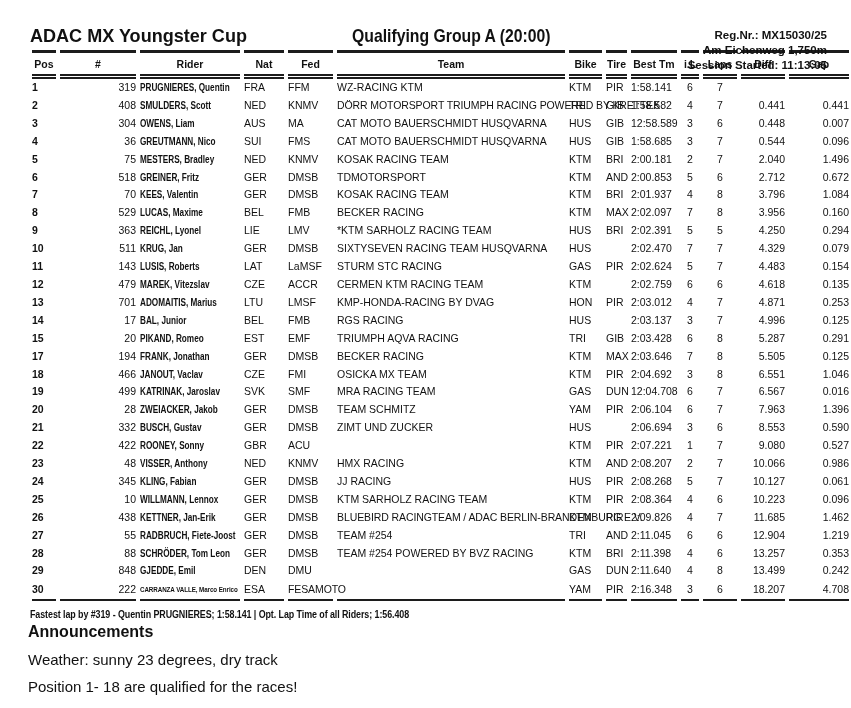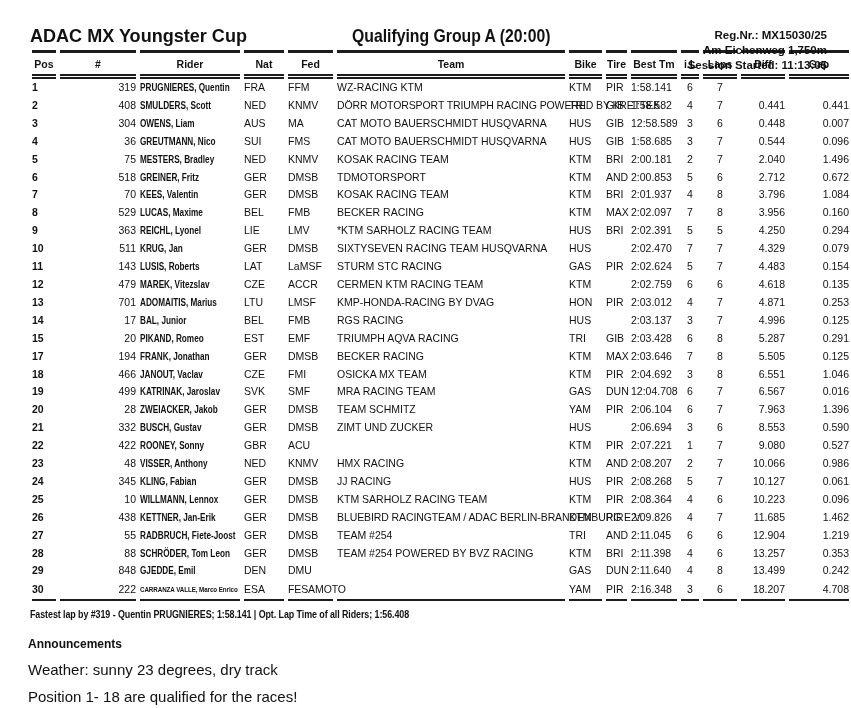--- a/index.html
+++ b/index.html
@@ -38,21 +38,21 @@
   .c10{width:34px;text-align:center;}
   .c11{width:44px;text-align:right;}
   .c12{width:60px;text-align:right;padding-right:18px;}
   th.c2{padding-left:5px;}
 
   .squeeze{display:inline-block;transform:scaleX(0.78);transform-origin:0 50%;white-space:nowrap;}
   td .small, td.small{font-size:8px;letter-spacing:-0.1px;}
 
   .fastest{margin:7px 0 0 2px;font-size:10.5px;font-weight:bold;white-space:nowrap;
     transform:scaleX(0.85);transform-origin:0 50%;letter-spacing:-0.1px;}
-  .ann-title{margin:17px 0 0 0;font-size:12px;font-weight:bold;}
+  .ann-title{margin:3px 0 0 0;font-size:16px;font-weight:bold;}
   .ann-line{margin-top:10px;font-size:15px;}
 </style>
 </head>
 <body>
 
 <div class="page">
   <div class="top-right">
     <div>Reg.Nr.: MX15030/25</div>
     <div>Am Eichenweg 1,750m</div>
     <div>Session Started: 11:13:05</div>

